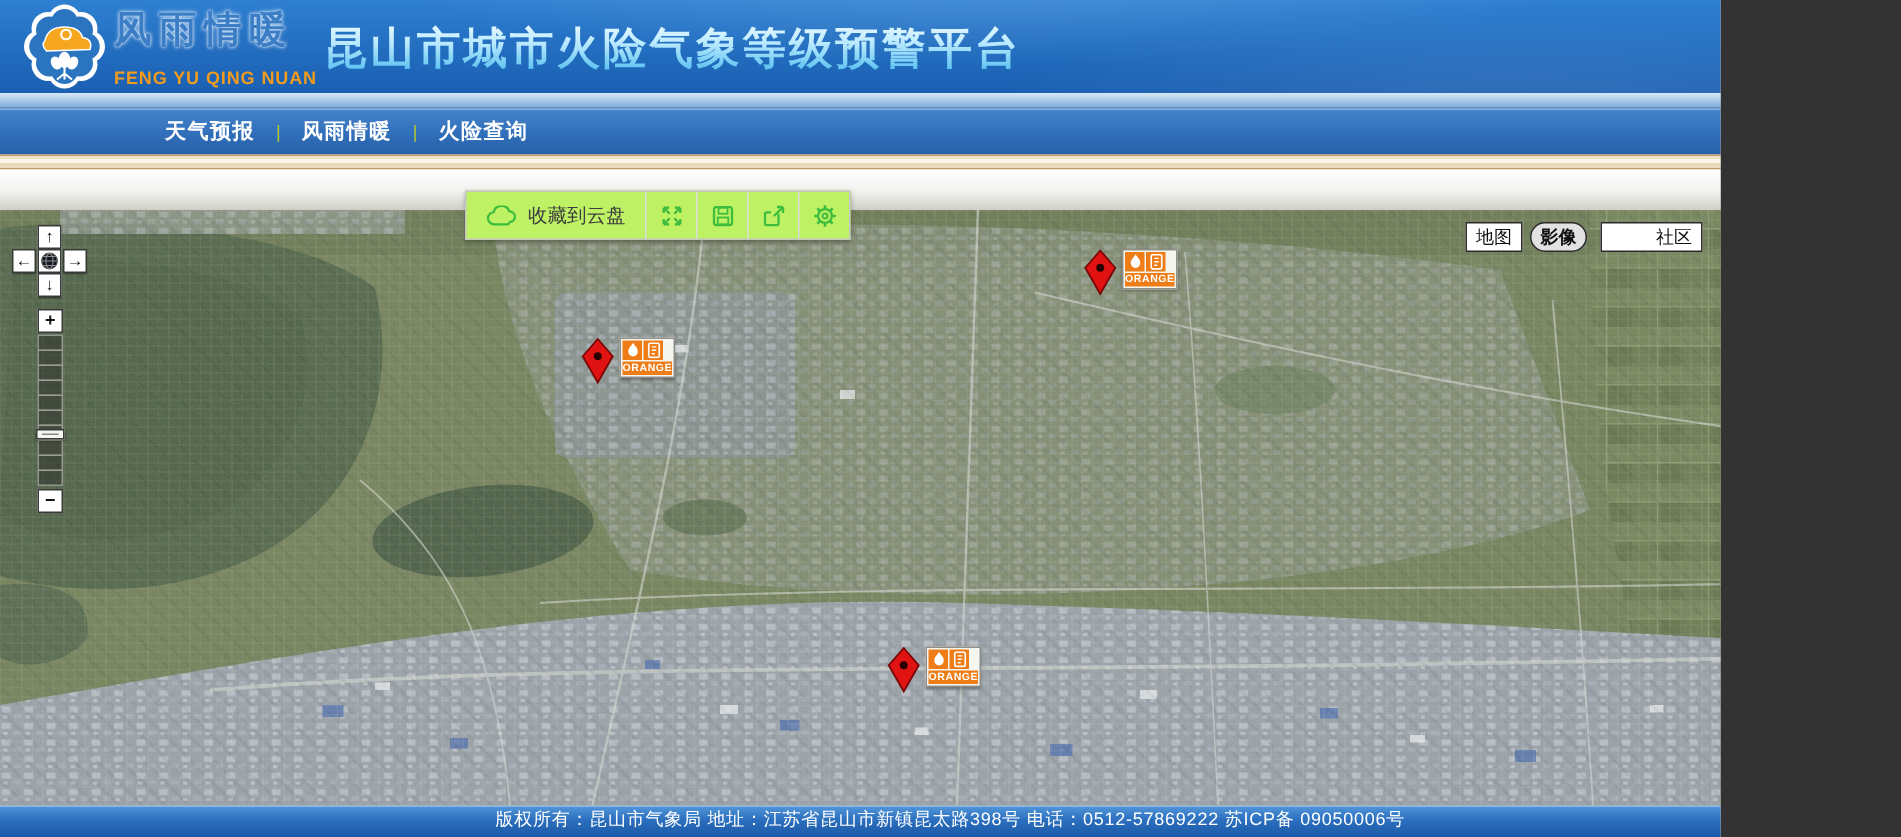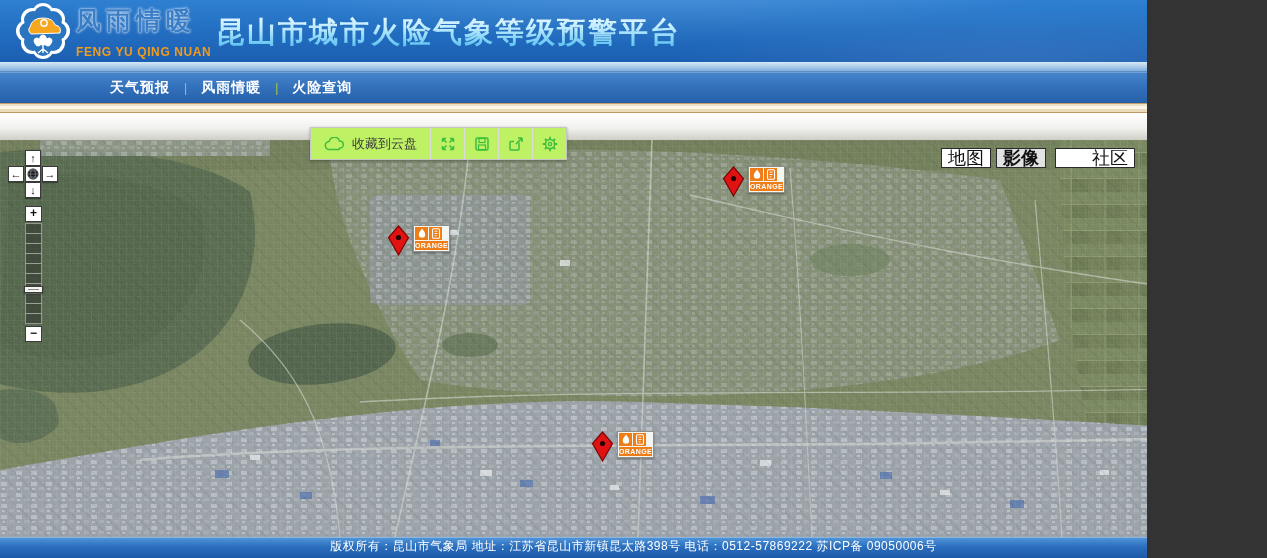--- a/index.html
+++ b/index.html
@@ -57,23 +57,23 @@
   
   .toolbar{position:absolute;left:310px;top:127px;height:31px;display:flex;align-items:stretch;
     background:#bef264;border:1px solid #c6c6c6;box-shadow:0 1px 3px rgba(0,0,0,.3);z-index:30;}
   .tb-save{display:flex;align-items:center;gap:7px;padding:0 13px;cursor:pointer;}
   .tb-save-label{font-size:13px;color:#3c3c3c;}
   .tb-btn{width:33px;display:flex;align-items:center;justify-content:center;
     border-left:1px solid #dcdcdc;cursor:pointer;}
 
   
   .switcher{position:absolute;right:132px;top:8px;display:flex;z-index:20;}
-  .sw-btn{background:#fff;border:1px solid #2b2b2b;color:#111;font-size:18px;
+  .sw-btn{background:#fff;border:1px solid #2b2b2b;color:#111;font-size:12px;
     padding:2px 6px;margin-left:5px;cursor:pointer;line-height:14px;}
-  .sw-btn.selected{background:#e2e2e2;font-weight:bold;}
+  .sw-btn.selected{background:#e2e2e2;font-weight:bold;border-radius:10px;}
   .sw-btn:last-child{margin-left:9px;padding-left:36px;}
 
   
   .pan{position:absolute;left:8px;top:10px;width:52px;height:50px;z-index:20;}
   .pan-btn{position:absolute;width:16px;height:16px;background:#fff;border:1px solid #3a3a3a;
     box-sizing:border-box;font-size:11px;font-weight:bold;color:#111;text-align:center;
     line-height:14px;cursor:pointer;box-shadow:0 1px 1px rgba(0,0,0,.4);}
   .pan-up{left:17px;top:0;} .pan-left{left:0;top:16px;} .pan-right{left:34px;top:16px;}
   .pan-down{left:17px;top:32px;}
   .pan-globe{position:absolute;left:17px;top:16px;width:16px;height:16px;background:#fff;

